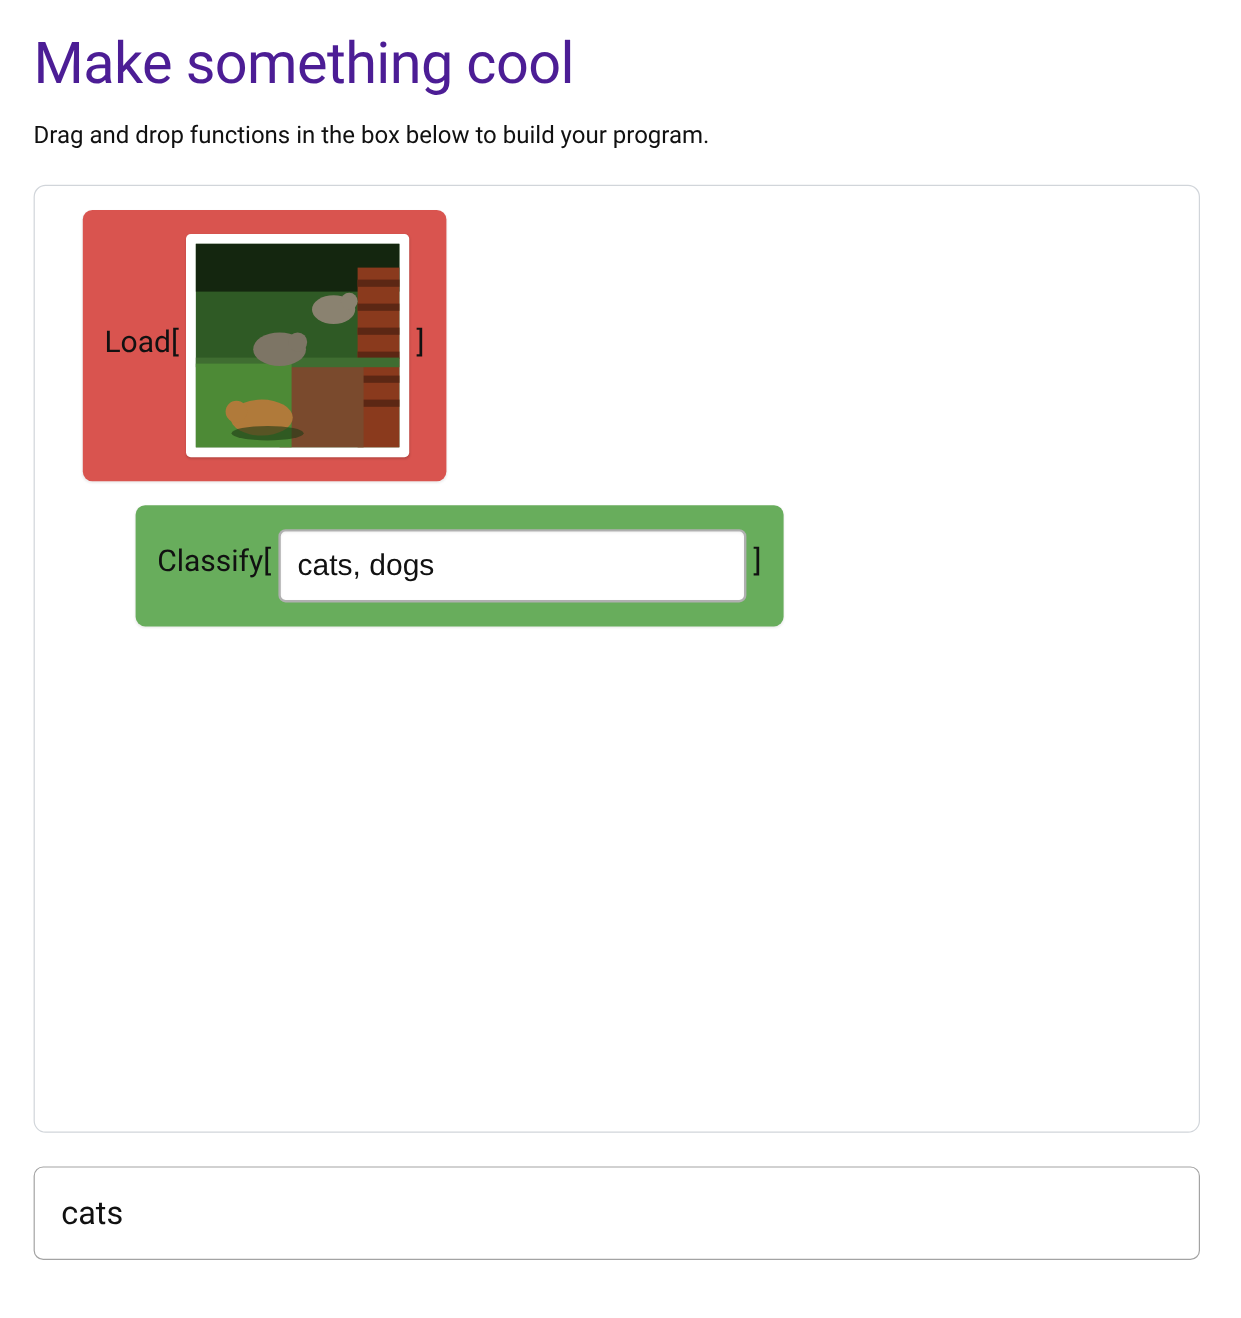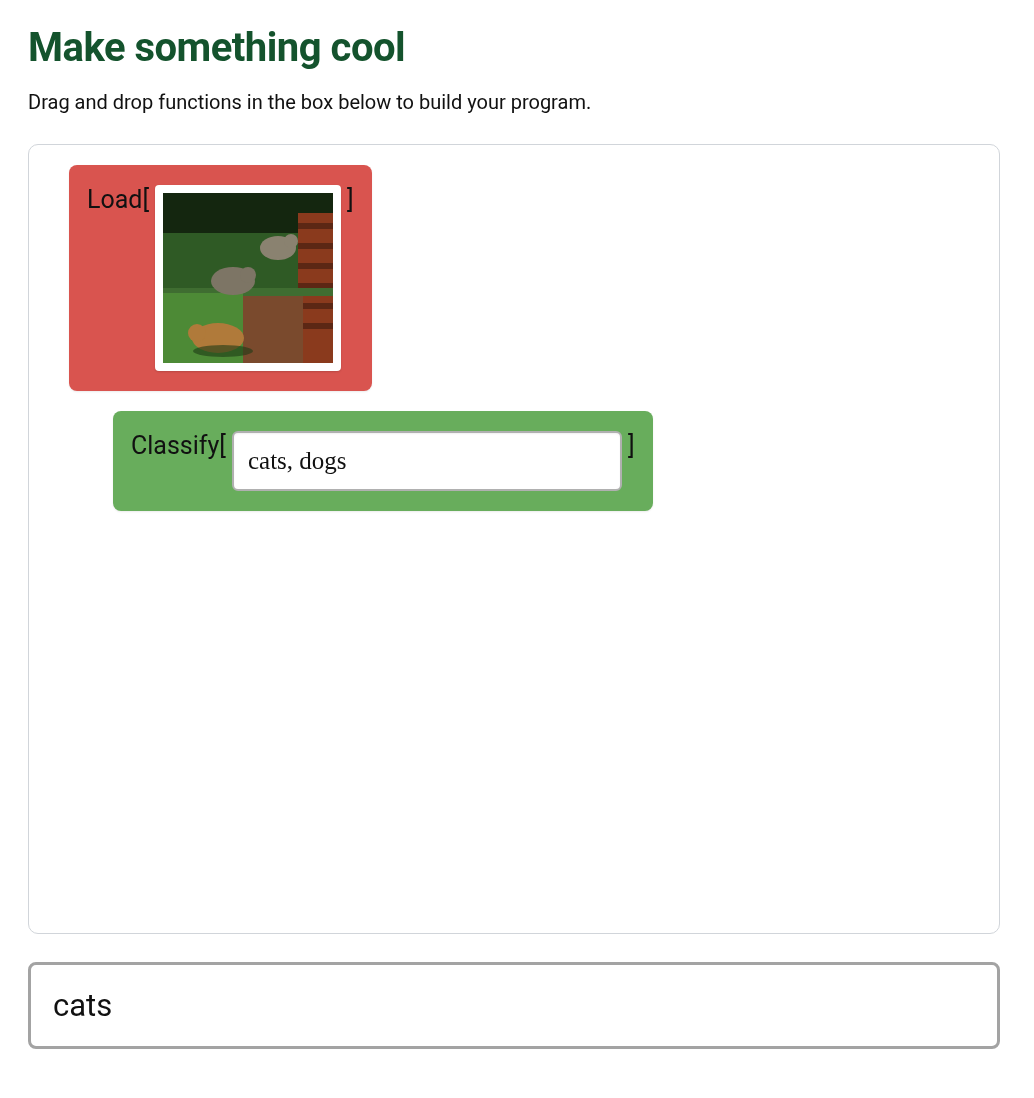--- a/index.html
+++ b/index.html
@@ -3,44 +3,44 @@
   <meta charset="utf-8">
   <style>
     * { box-sizing: border-box; margin: 0; padding: 0; }
     body {
       font-family: -apple-system, BlinkMacSystemFont, "Segoe UI", Roboto, Helvetica, Arial, sans-serif;
       background: #ffffff;
       padding: 24px 28px;
       color: #111;
     }
     h1.page-title {
-      font-size: 40px;
-      font-weight: 700;
+      font-size: 48px;
+      font-weight: 400;
       letter-spacing: -0.5px;
       margin-bottom: 18px;
-      color: #14532d;
+      color: #4c1d95;
     }
     p.subtitle {
       font-size: 20px;
       font-weight: 400;
       color: #111;
       margin-bottom: 28px;
       line-height: 1.35;
     }
     .builder-box {
       width: 972px;
       height: 790px;
       border: 1px solid #d1d5da;
       border-radius: 10px;
       padding: 20px 40px;
       background: #fff;
     }
     .block {
       display: inline-flex;
-      align-items: flex-start;
+      align-items: center;
       border-radius: 8px;
       padding: 20px 18px;
       font-size: 25px;
       color: #111;
       box-shadow: 0 1px 2px rgba(0,0,0,0.08);
       margin-bottom: 20px;
     }
     .block .fn-name {
       padding-bottom: 6px;
       white-space: nowrap;
@@ -63,39 +63,39 @@
       border-radius: 4px;
       margin: 0 6px;
       box-shadow: 0 1px 2px rgba(0,0,0,0.15);
     }
     .thumb {
       width: 170px;
       height: 170px;
       display: block;
     }
     .text-input {
-      font-family: Liberation Serif, serif;
+      font-family: Liberation Sans, sans-serif;
       font-size: 25px;
       color: #111;
       padding: 14px 14px;
       width: 390px;
       border: 2px solid #b0b0b0;
       border-radius: 6px;
       background: #fff;
       margin: 0 6px;
       outline: none;
       box-shadow: inset 0 1px 2px rgba(0,0,0,0.06);
     }
     .result-box {
       margin-top: 28px;
       width: 972px;
-      border: 3px solid #a3a3a3;
+      border: 1px solid #a3a3a3;
       border-radius: 8px;
       padding: 22px 22px;
-      font-size: 31px;
+      font-size: 27px;
       color: #111;
       background: #fff;
     }
   </style>
 </head>
 <body>
 
 <h1 class="page-title">Make something cool</h1>
 <p class="subtitle">Drag and drop functions in the box below to build your program.</p>
 

